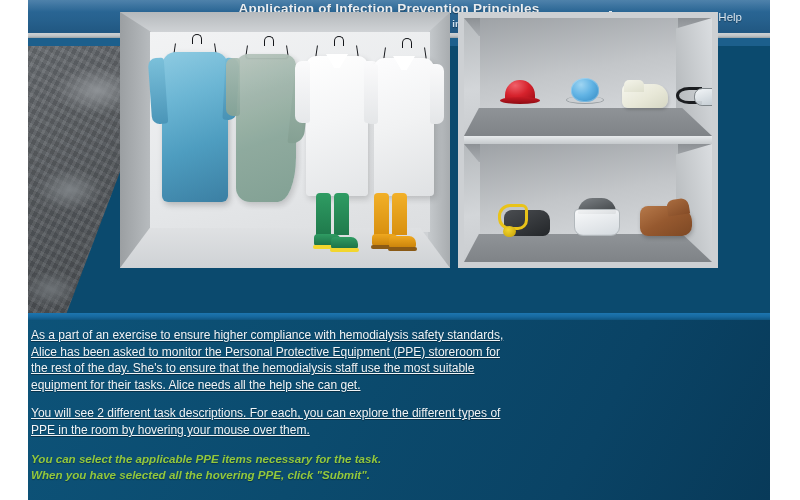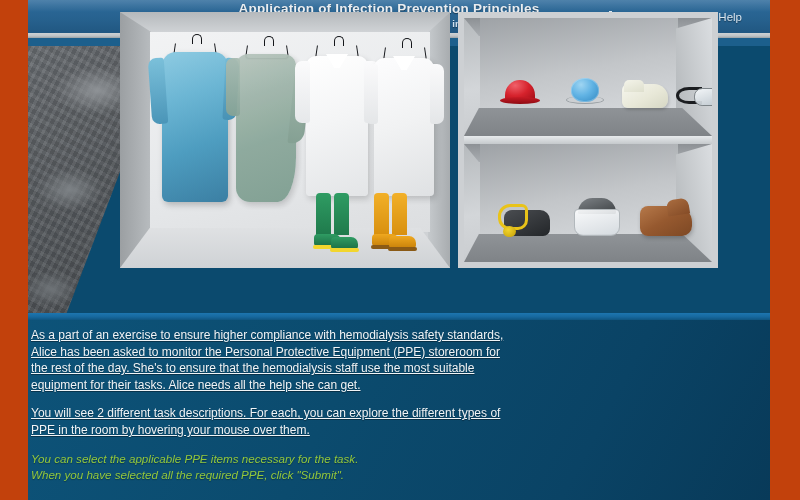--- a/index.html
+++ b/index.html
@@ -1,19 +1,19 @@
 <!DOCTYPE html>
 <html><head>
 <meta charset="utf-8">
 <style>
   * { margin:0; padding:0; box-sizing:border-box; }
   html,body { width:800px; height:500px; background:#000; overflow:hidden;
               font-family:"Liberation Sans", sans-serif; }
 
-  #stage { position:relative; width:800px; height:500px; background:#c2410c; }
+  #stage { position:relative; width:800px; height:500px; background:#ffffff; }
 
   
   #canvas { position:absolute; left:28px; top:0; width:742px; height:500px;
             overflow:hidden; background:#0b4a6e; }
 
   
   .header { position:absolute; left:0; top:0; width:742px; height:33px;
             background:linear-gradient(180deg,#2d6a9b 0%,#27628f 55%,#215781 100%); }
   .header-sheen { position:absolute; left:0; top:0; width:742px; height:12px;
             background:linear-gradient(180deg,rgba(255,255,255,.16),rgba(255,255,255,0)); }
@@ -215,21 +215,21 @@
   
   .panel { position:absolute; left:0; top:313px; width:742px; height:187px;
     background:linear-gradient(118deg,#0d5379 0%,#0b4b6e 42%,#0a4365 75%,#083a59 100%); }
   .panel-top { position:absolute; left:0; top:313px; width:742px; height:7px;
     background:linear-gradient(180deg,#1d76b0 0%,#17689e 55%,#0f5580 100%); }
   .panel-inner { position:absolute; left:3px; top:14px; width:480px; }
 
   .para { color:#f0f4f7; font-size:12px; line-height:16.6px; margin-bottom:12px;
     text-shadow:0 1px 1px rgba(0,0,0,.35);text-decoration:underline; }
   .instr { color:#93c83d; font-size:11.6px; line-height:16.4px; font-style:italic;
-    text-shadow:0 1px 1px rgba(0,0,0,.32); }
+    text-shadow:0 1px 1px rgba(0,0,0,.32);font-weight:bold; }
 </style>
 </head>
 <body>
 
 <div id="stage">
   <div id="canvas">
 
     <div class="body-bg"></div>
     <div class="photo-strip"></div>
 
@@ -344,18 +344,18 @@
       </div>
     </div>
 
     <div class="panel"></div>
     <div class="panel-top"></div>
     <div class="panel" style="background:none">
       <div class="panel-inner">
         <p class="para">As a part of an exercise to ensure higher compliance with hemodialysis safety standards, Alice has been asked to monitor the Personal Protective Equipment (PPE) storeroom for the rest of the day. She's to ensure that the hemodialysis staff use the most suitable equipment for their tasks. Alice needs all the help she can get.</p>
         <p class="para">You will see 2 different task descriptions. For each, you can explore the different types of PPE in the room by hovering your mouse over them.</p>
         <div class="instr">You can select the applicable PPE items necessary for the task.</div>
-        <div class="instr">When you have selected all the required PPE, click "Submit".</div>
+        <div class="instr">When you have selected all the hovering PPE, click "Submit".</div>
       </div>
     </div>
 
   </div>
 </div>
 
 </body></html>

